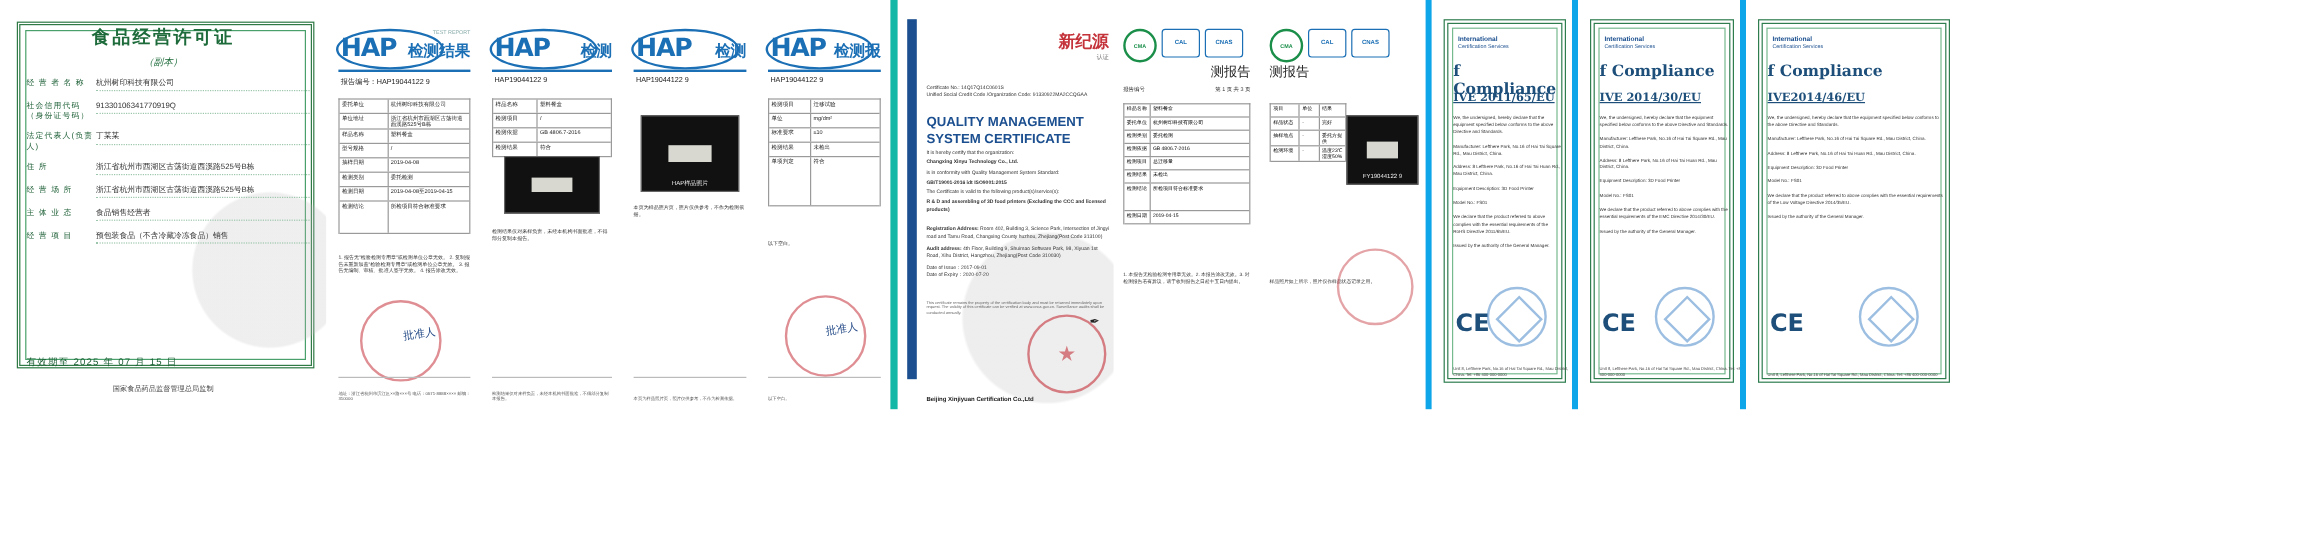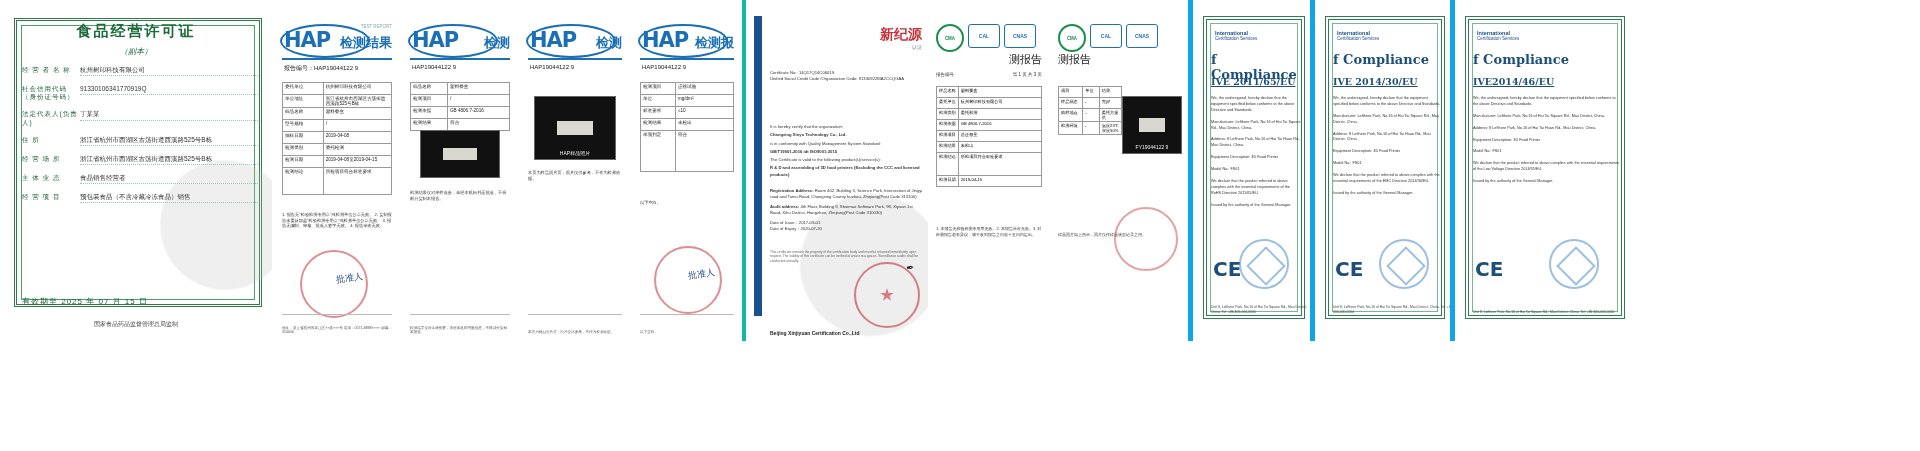--- a/index.html
+++ b/index.html
@@ -43,21 +43,21 @@
   .d2{left:272px;width:128px;}
   .d3{left:400px;width:118px;}
   .d4{left:518px;width:112px;}
   .d5{left:630px;width:112px;}
 
   .imgbox{position:absolute;background:#111;border:1px solid #666;}
   .imgbox .chip{position:absolute;left:28%;top:38%;width:44%;height:24%;background:#d8d8d0;}
   .imgbox .cap{position:absolute;left:0;right:0;bottom:3px;text-align:center;color:#eee;font-size:5px;}
 
   
-  .d6{left:742px;width:186px;border-left:4px solid #14b8a6;}
+  .d6{left:742px;width:186px;border-left:6px solid #14b8a6;}
   .d6 .bluebar{position:absolute;left:8px;top:16px;width:8px;height:300px;background:#1b4f8f;}
   .d6 .xylogo{position:absolute;right:10px;top:26px;font-size:14px;font-weight:bold;color:#c4323a;font-family:"DejaVu Sans",sans-serif;}
   .d6 .xysub{position:absolute;right:10px;top:44px;font-size:5px;color:#777;}
   .d6 .meta{position:absolute;left:24px;right:8px;top:70px;font-size:4.2px;color:#333;line-height:1.5;}
   .d6 h1{position:absolute;left:24px;right:8px;top:96px;margin:0;font-size:11px;line-height:1.25;color:#1b4f8f;font-weight:bold;}
   .d6 .blk{position:absolute;left:24px;right:8px;font-size:4.2px;color:#333;line-height:1.5;}
   .d6 .sigimg{position:absolute;right:18px;top:262px;font-size:10px;color:#222;font-family:"DejaVu Serif",serif;transform:rotate(-6deg);}
   .d6 .redstamp{position:absolute;left:108px;top:262px;width:62px;height:62px;border:2px solid #c4323a;border-radius:50%;opacity:.6;}
   .d6 .redstamp:after{content:"";position:absolute;left:50%;top:50%;width:14px;height:14px;margin:-7px 0 0 -7px;background:#c4323a;clip-path:polygon(50% 0,61% 35%,98% 35%,68% 57%,79% 91%,50% 70%,21% 91%,32% 57%,2% 35%,39% 35%);}
   .d6 .issuer{position:absolute;left:24px;right:8px;top:330px;font-size:5px;color:#222;font-weight:bold;}
@@ -278,20 +278,24 @@
 
   <div class="doc d6">
     <div class="bluebar"></div>
     <div class="wm"></div>
     <div class="xylogo">新纪源</div>
     <div class="xysub">认证</div>
     <div class="meta">
       <div><span>Certificate No.:</span> <span>14Q17Q14C0601S</span></div>
       <div><span>Unified Social Credit Code /Organization Code:</span> <span>91330922MA2CCQGAA</span></div>
     </div>
+    <h1>
+      <span>QUALITY MANAGEMENT</span><br>
+      <span>SYSTEM CERTIFICATE</span>
+    </h1>
     <div class="blk" style="top:124px;">
       <div>It is hereby certify that the organization:</div>
       <div style="font-weight:bold;margin:2px 0;">Changxing Xinyu Technology Co., Ltd.</div>
       <div>is in conformity with Quality Management System Standard:</div>
       <div style="font-weight:bold;margin:2px 0;">GB/T19001-2016 idt ISO9001:2015</div>
       <div>The Certificate is valid to the following product(s)/service(s):</div>
       <div style="font-weight:bold;margin:2px 0;">R &amp; D and assembling of 3D food printers (Excluding the CCC and licensed products)</div>
     </div>
     <div class="blk" style="top:188px;">
       <div><b>Registration Address:</b> <span>Room 402, Building 3, Science Park, Intersection of Jingyi road and Tamu Road, Changxing County huzhou, Zhejiang(Post Code 313100)</span></div>

